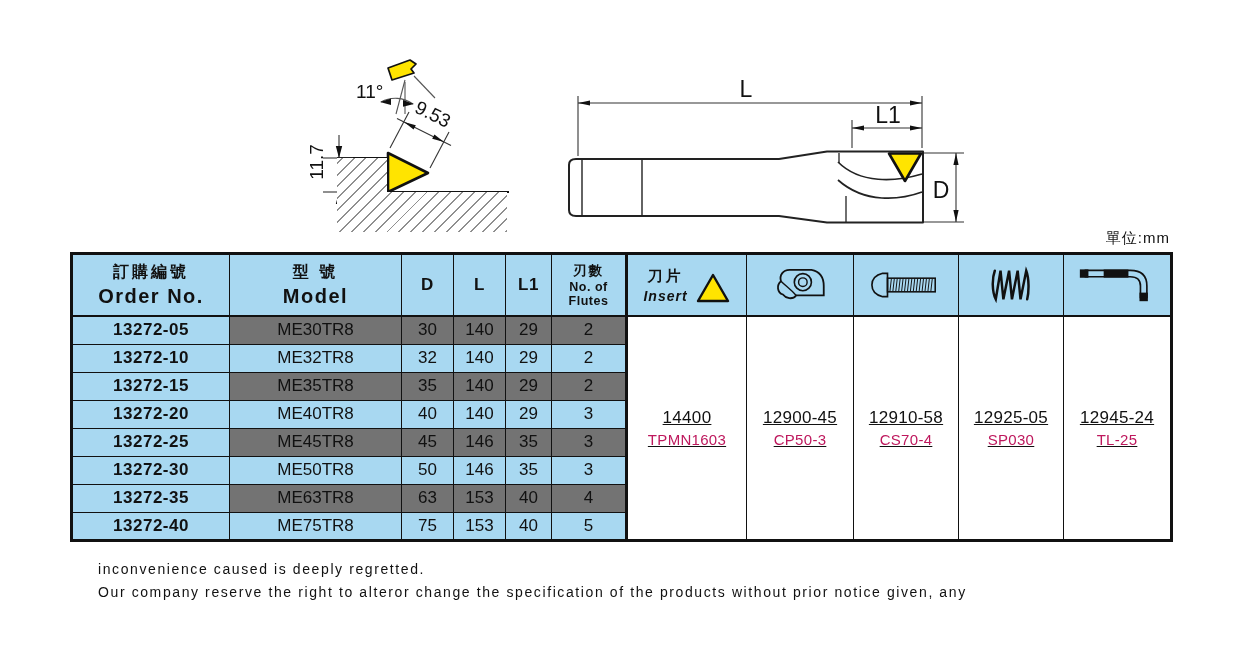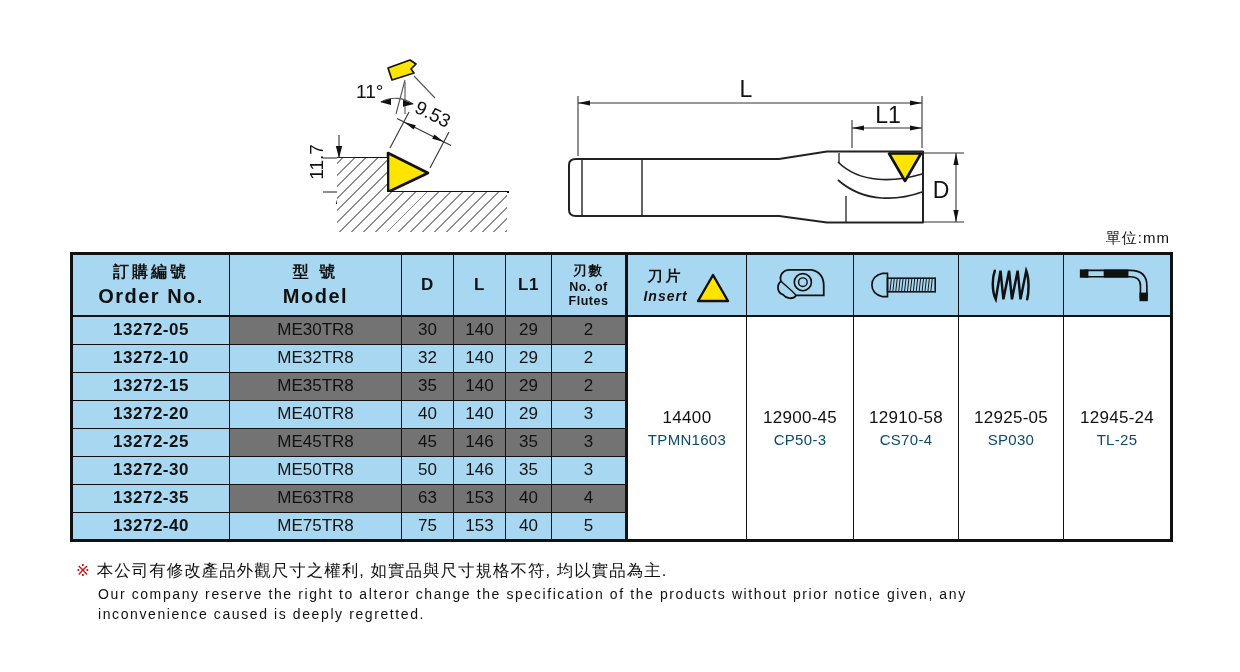--- a/index.html
+++ b/index.html
@@ -21,32 +21,32 @@
 
   
   .tbl-wrap{left:70px;top:252px;}
   table{border-collapse:collapse;table-layout:fixed;width:1100px;border:3px solid #111;}
   th,td{border:1.4px solid #111;text-align:center;vertical-align:middle;padding:0;overflow:hidden;}
   thead th{background:#A8D8F1;height:60px;border-bottom:2.2px solid #111;font-weight:bold;}
   tbody tr{height:28px;}
   tbody td{font-size:17px;background:#737373;}
   tbody tr:nth-child(even) td{background:#A8D8F1;}
   td.order-cell{background:#A8D8F1 !important;font-weight:bold;letter-spacing:0.5px;}
-  td.acc-cell{background:#fff !important;}
+  td.acc-cell{background:#fff !important;text-decoration:underline;}
   th.ins-col,td.ins-col{border-left:3px solid #111;}
   .hdr-zh{font-size:16px;letter-spacing:3px;}
   .hdr-en{font-size:20px;letter-spacing:1.5px;margin-top:2px;}
   .hdr-dim{font-size:17px;letter-spacing:0.5px;}
   .hdr-fl-zh{font-size:13.5px;letter-spacing:2px;}
   .hdr-fl-en{font-size:12.5px;letter-spacing:0.5px;line-height:1.15;}
   .ins-flex{display:flex;align-items:flex-end;justify-content:center;gap:7px;}
   .ins-txt .hdr-zh{font-size:15px;}
   .ins-txt .hdr-en{font-size:14px;letter-spacing:1px;font-style:italic;}
   .acc-code{font-size:17px;letter-spacing:0.3px;}
-  .acc-model{font-size:15px;letter-spacing:0.3px;margin-top:3px;color:#0c4a6e;}
+  .acc-model{font-size:15px;letter-spacing:0.3px;margin-top:3px;color:#be185d;}
   .icon-box{display:flex;align-items:center;justify-content:center;}
 
   
   .notes{left:76px;top:560px;width:1120px;}
   .note-zh{font-size:16.5px;letter-spacing:1px;}
   .mark{color:#CC1111;margin-right:6px;}
   .note-en{font-size:14px;letter-spacing:1.6px;margin-left:22px;margin-top:3px;line-height:1.42;}
 </style>
 </head>
 <body>
@@ -291,20 +291,17 @@
           <td>75</td>
           <td>153</td>
           <td>40</td>
           <td>5</td>
         </tr>
       </tbody>
     </table>
   </div>
 
   <div class="abs notes">
-    <div class="note-zh">
-      <span class="mark">※</span><span>本公司有修改產品外觀尺寸之權利, 如實品與尺寸規格不符, 均以實品為主.</span>
-    </div>
+    <div class="note-en" style="margin-top:0;">inconvenience caused is deeply regretted.</div>
     <div class="note-en">Our company reserve the right to alteror change the specification of the products without prior notice given, any</div>
-    <div class="note-en" style="margin-top:0;">inconvenience caused is deeply regretted.</div>
   </div>
 
 </div>
 
 </body></html>

